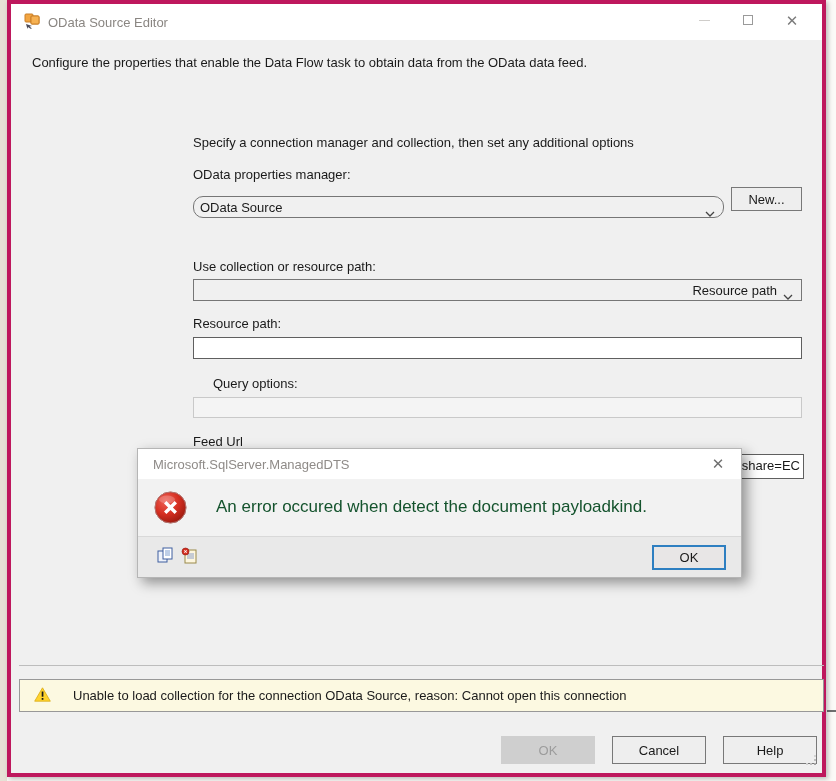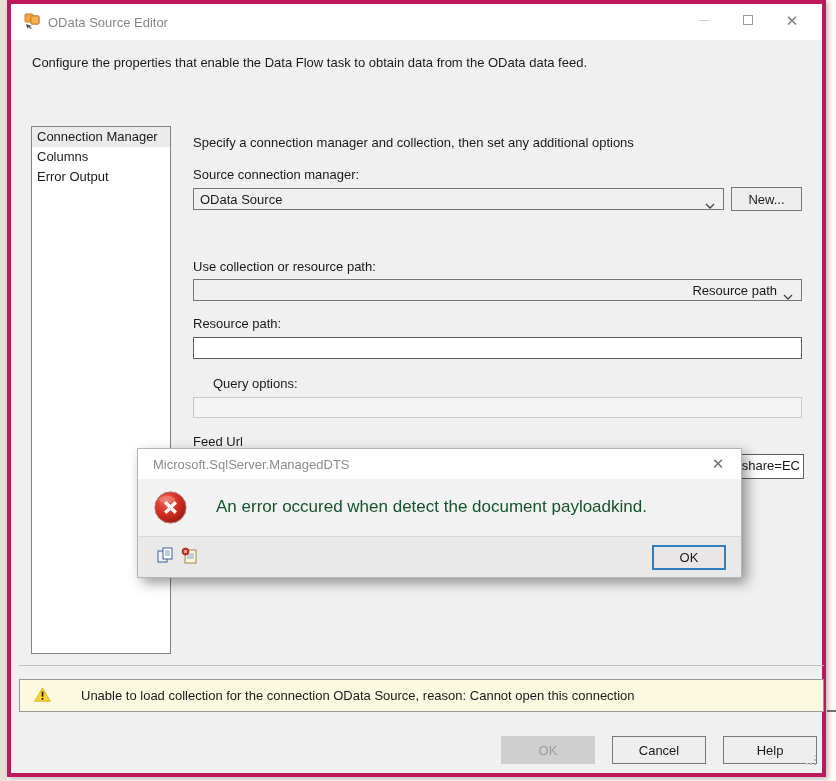--- a/index.html
+++ b/index.html
@@ -62,21 +62,21 @@
   .feedurl-box { position:absolute; background:#ffffff; border:1px solid #5f5f5f; }
   .feedurl-box span { position:absolute; right:3px; top:3px; font-size:13px; }
 
   .separator { position:absolute; left:8px; top:661px; width:805px; height:1px; background:#bdbdbd; }
 
   .warning-bar {
     position:absolute; left:8px; top:675px; width:805px; height:33px;
     background:#fcf9e1; border:1px solid #989898;
     display:flex; align-items:center; padding-left:14px;
   }
-  .warning-text { margin-left:30px; font-size:13px; }
+  .warning-text { margin-left:22px; font-size:13px; }
 
   .footer-btn { position:absolute; top:732px; width:94px; height:28px; }
   .footer-btn.ok-disabled {
     background:#cfcfcf; border:1px solid #cfcfcf; color:#9c9c9c;
   }
   .grip { position:absolute; right:5px; bottom:4px; }
 
   
   .error-dialog {
     position:absolute; left:137px; top:448px; width:605px; height:130px;
@@ -130,30 +130,25 @@
           <div class="max-glyph"></div>
         </div>
       <div class="win-btn">
           <span class="close-glyph">✕</span>
         </div>
     </div>
   </div>
 
   <div class="desc">Configure the properties that enable the Data Flow task to obtain data from the OData data feed.</div>
 
-  <div class="listbox">
-    <div class="list-item selected">Connection Manager</div>
-    <div class="list-item">Columns</div>
-    <div class="list-item">Error Output</div>
-  </div>
 
   <div class="instruction lbl">Specify a connection manager and collection, then set any additional options</div>
 
-  <div class="lbl" style="left:182px; top:163px;">Source connection manager:</div>
-  <div class="combo" style="left:182px; top:184px; width:531px;">
+  <div class="lbl" style="left:182px; top:163px;">OData properties manager:</div>
+  <div class="combo" style="left:182px; top:192px; width:531px;border-radius:10px;">
     <span>OData Source</span>
     <span class="chev">
       <svg width="10" height="6" viewBox="0 0 10 6">
           <polyline points="1,1 5,5 9,1" fill="none" stroke="#444" stroke-width="1.3"></polyline>
         </svg>
     </span>
   </div>
   <div class="btn" style="position:absolute; left:720px; top:183px; width:71px; height:24px;">
     <span>New...</span>
   </div>

